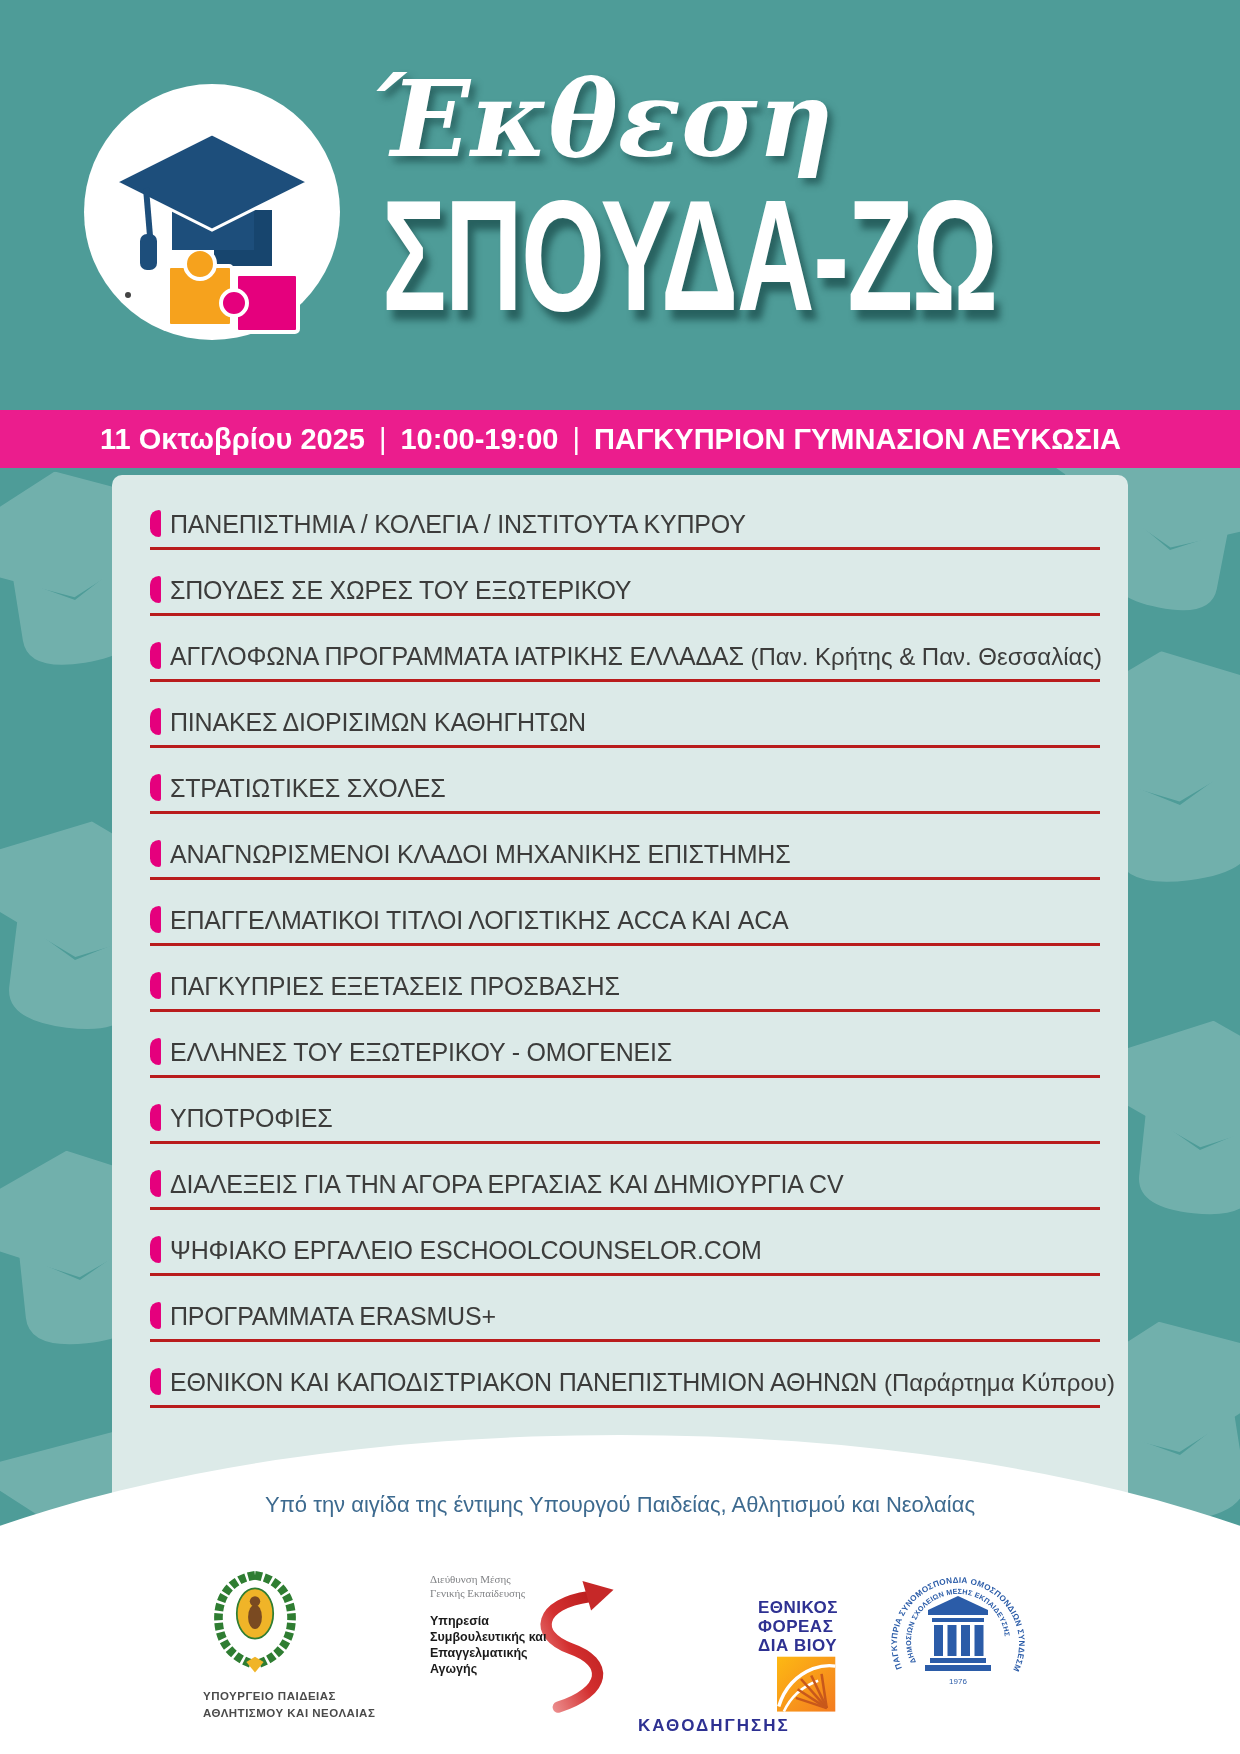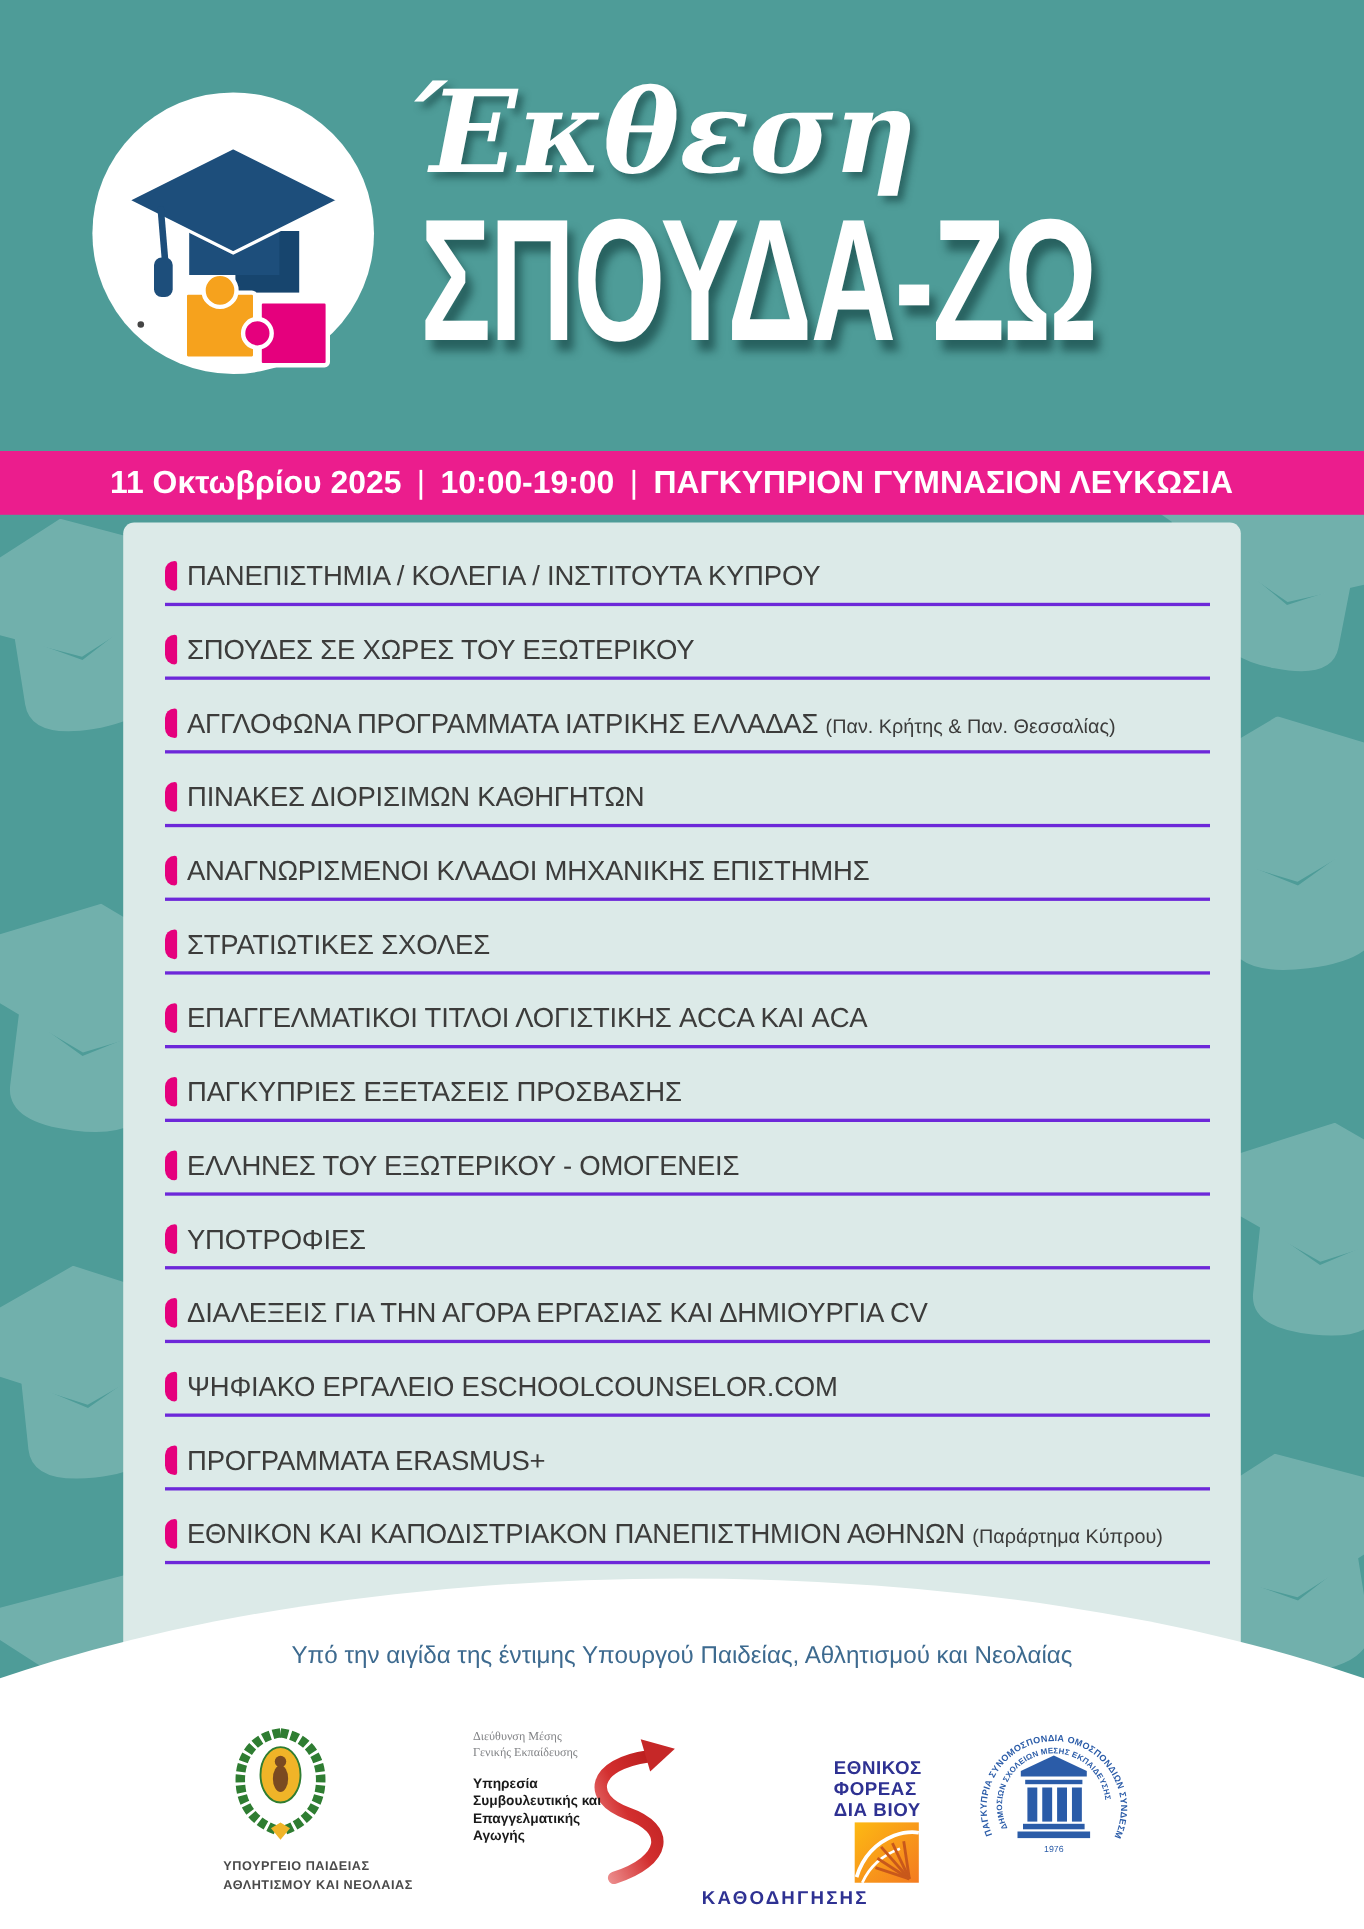--- a/index.html
+++ b/index.html
@@ -38,29 +38,29 @@
   }
   .banner .sep{padding:0 14px;font-weight:normal;}
   
   .card{
     position:absolute;left:112px;top:475px;width:1016px;height:1185px;
     background:#DCEAE8;border-radius:10px;
   }
   .topic-list{list-style:none;margin:0;padding:33px 0 0 0;}
   .topic-list li{
     position:relative;margin:0 28px 24px 38px;padding:0 0 6px 20px;
-    border-bottom:3px solid #6d28d9;
+    border-bottom:3px solid #b91c1c;
     font-size:25px;line-height:32px;color:#3C3C3B;letter-spacing:-0.2px;
     white-space:nowrap;
   }
   .topic-list .bullet{
     position:absolute;left:0;top:2px;width:11px;height:27px;
     background:#E5007D;border-radius:12px 3px 3px 12px;
   }
-  .topic-list .suffix{font-size:18px;letter-spacing:0;}
+  .topic-list .suffix{font-size:24px;letter-spacing:0;}
   
   .footer-curve{
     position:absolute;left:-280px;top:1435px;width:1800px;height:660px;
     background:#ffffff;border-radius:50%;
   }
   .aegis{
     position:absolute;left:0;top:1492px;width:1240px;text-align:center;
     font-size:22px;color:#3D6A8F;
   }
   
@@ -156,22 +156,22 @@
   <div class="banner">
     <span>11 Οκτωβρίου 2025</span><span class="sep">|</span><span>10:00-19:00</span><span class="sep">|</span><span>ΠΑΓΚΥΠΡΙΟΝ ΓΥΜΝΑΣΙΟΝ ΛΕΥΚΩΣΙΑ</span>
   </div>
 
   <div class="card">
     <ul class="topic-list">
       <li><span class="bullet"></span><span>ΠΑΝΕΠΙΣΤΗΜΙΑ / ΚΟΛΕΓΙΑ / ΙΝΣΤΙΤΟΥΤΑ ΚΥΠΡΟΥ</span> <span class="suffix"></span></li>
       <li><span class="bullet"></span><span>ΣΠΟΥΔΕΣ ΣΕ ΧΩΡΕΣ ΤΟΥ ΕΞΩΤΕΡΙΚΟΥ</span> <span class="suffix"></span></li>
       <li><span class="bullet"></span><span>ΑΓΓΛΟΦΩΝΑ ΠΡΟΓΡΑΜΜΑΤΑ ΙΑΤΡΙΚΗΣ ΕΛΛΑΔΑΣ</span> <span class="suffix">(Παν. Κρήτης &amp; Παν. Θεσσαλίας)</span></li>
       <li><span class="bullet"></span><span>ΠΙΝΑΚΕΣ ΔΙΟΡΙΣΙΜΩΝ ΚΑΘΗΓΗΤΩΝ</span> <span class="suffix"></span></li>
+      <li><span class="bullet"></span><span>ΣΤΡΑΤΙΩΤΙΚΕΣ ΣΧΟΛΕΣ</span> <span class="suffix"></span></li>
       <li><span class="bullet"></span><span>ΑΝΑΓΝΩΡΙΣΜΕΝΟΙ ΚΛΑΔΟΙ ΜΗΧΑΝΙΚΗΣ ΕΠΙΣΤΗΜΗΣ</span> <span class="suffix"></span></li>
-      <li><span class="bullet"></span><span>ΣΤΡΑΤΙΩΤΙΚΕΣ ΣΧΟΛΕΣ</span> <span class="suffix"></span></li>
       <li><span class="bullet"></span><span>ΕΠΑΓΓΕΛΜΑΤΙΚΟΙ ΤΙΤΛΟΙ ΛΟΓΙΣΤΙΚΗΣ ACCA ΚΑΙ ACA</span> <span class="suffix"></span></li>
       <li><span class="bullet"></span><span>ΠΑΓΚΥΠΡΙΕΣ ΕΞΕΤΑΣΕΙΣ ΠΡΟΣΒΑΣΗΣ</span> <span class="suffix"></span></li>
       <li><span class="bullet"></span><span>ΕΛΛΗΝΕΣ ΤΟΥ ΕΞΩΤΕΡΙΚΟΥ - ΟΜΟΓΕΝΕΙΣ</span> <span class="suffix"></span></li>
       <li><span class="bullet"></span><span>ΥΠΟΤΡΟΦΙΕΣ</span> <span class="suffix"></span></li>
       <li><span class="bullet"></span><span>ΔΙΑΛΕΞΕΙΣ ΓΙΑ ΤΗΝ ΑΓΟΡΑ ΕΡΓΑΣΙΑΣ ΚΑΙ ΔΗΜΙΟΥΡΓΙΑ CV</span> <span class="suffix"></span></li>
       <li><span class="bullet"></span><span>ΨΗΦΙΑΚΟ ΕΡΓΑΛΕΙΟ ESCHOOLCOUNSELOR.COM</span> <span class="suffix"></span></li>
       <li><span class="bullet"></span><span>ΠΡΟΓΡΑΜΜΑΤΑ ERASMUS+</span> <span class="suffix"></span></li>
       <li><span class="bullet"></span><span>ΕΘΝΙΚΟΝ ΚΑΙ ΚΑΠΟΔΙΣΤΡΙΑΚΟΝ ΠΑΝΕΠΙΣΤΗΜΙΟΝ ΑΘΗΝΩΝ</span> <span class="suffix">(Παράρτημα Κύπρου)</span></li>
     </ul>
   </div>

